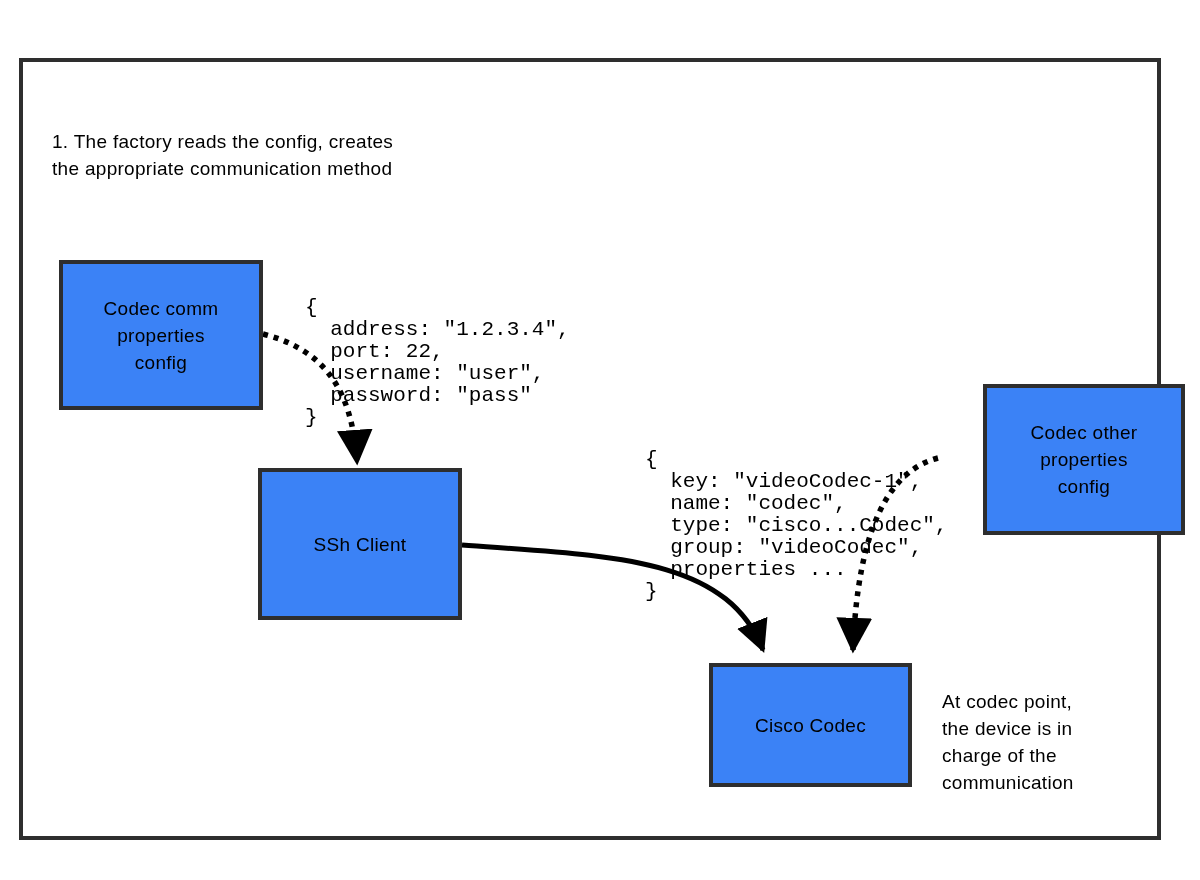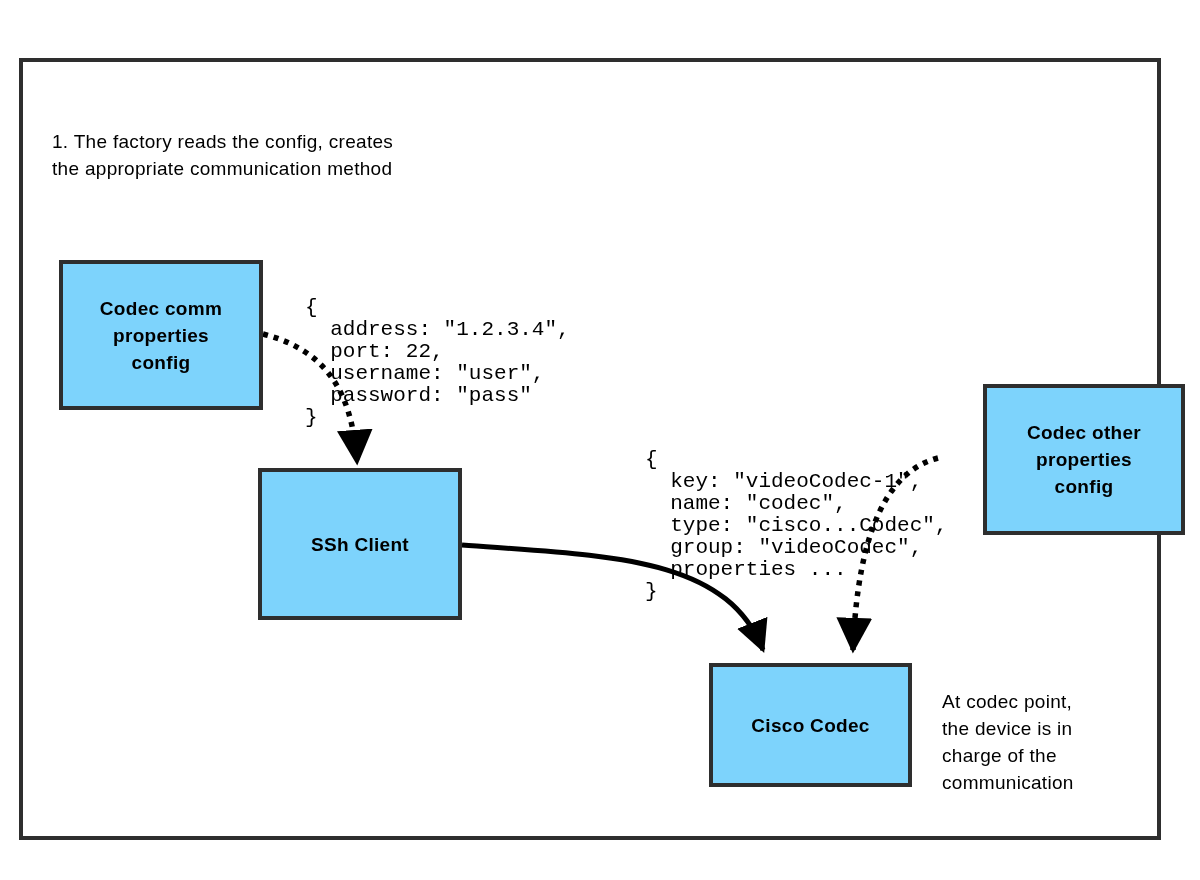--- a/index.html
+++ b/index.html
@@ -29,31 +29,30 @@
     position: absolute;
     font-size: 19px;
     line-height: 27px;
     letter-spacing: 0.3px;
     white-space: pre-line;
     color: #000000;
   }
   .node-box {
     position: absolute;
     border: 4px solid #2e2e2e;
-    background: #7dd3fc;
+    background: #3b82f6;
     display: flex;
     align-items: center;
     justify-content: center;
     text-align: center;
     font-size: 19px;
     line-height: 27px;
     letter-spacing: 0.3px;
     white-space: pre-line;
     box-sizing: border-box;
-    font-weight: bold;
   }
   pre.code {
     position: absolute;
     margin: 0;
     font-family: "Liberation Mono", "DejaVu Sans Mono", monospace;
     font-size: 21px;
     line-height: 22px;
     white-space: pre;
     color: #000000;
     background: transparent;

